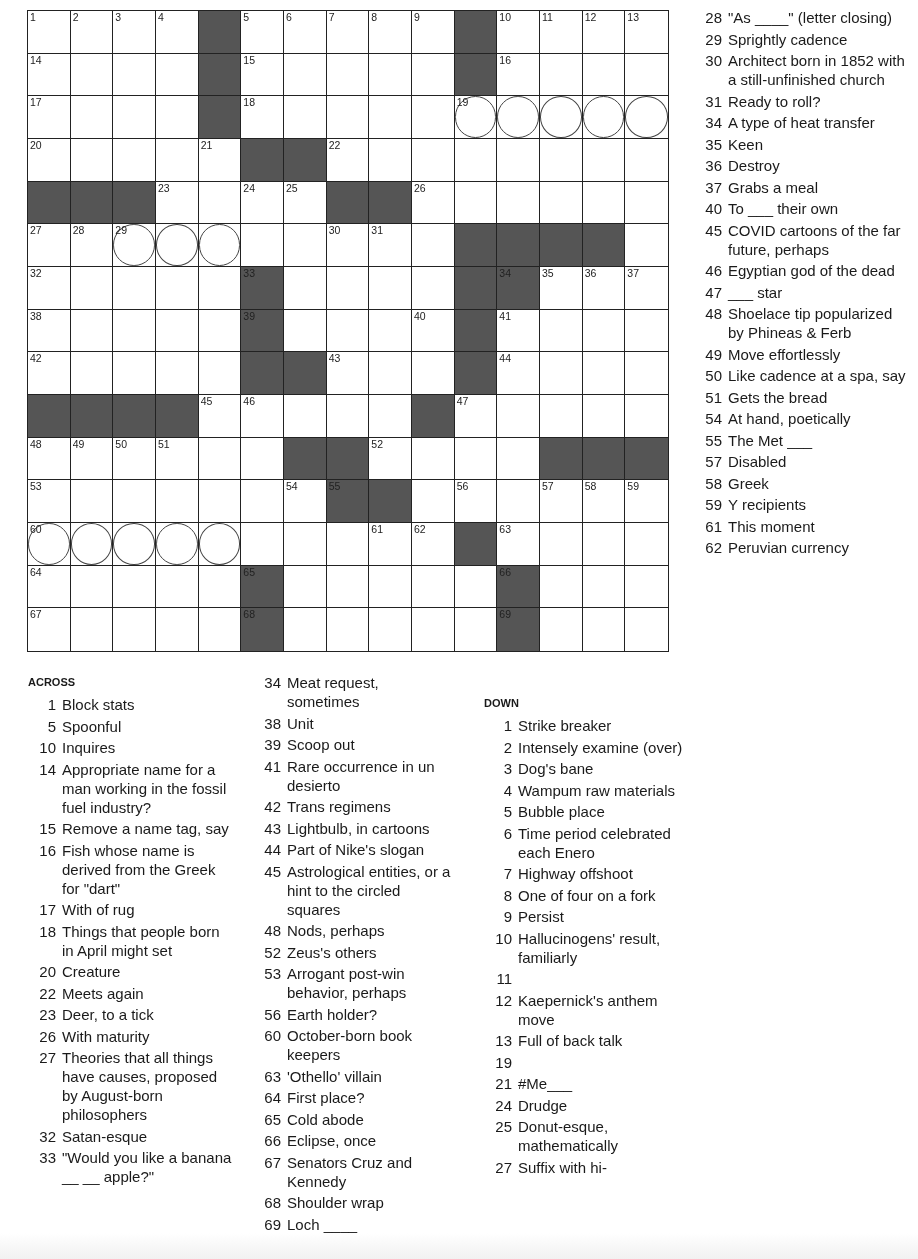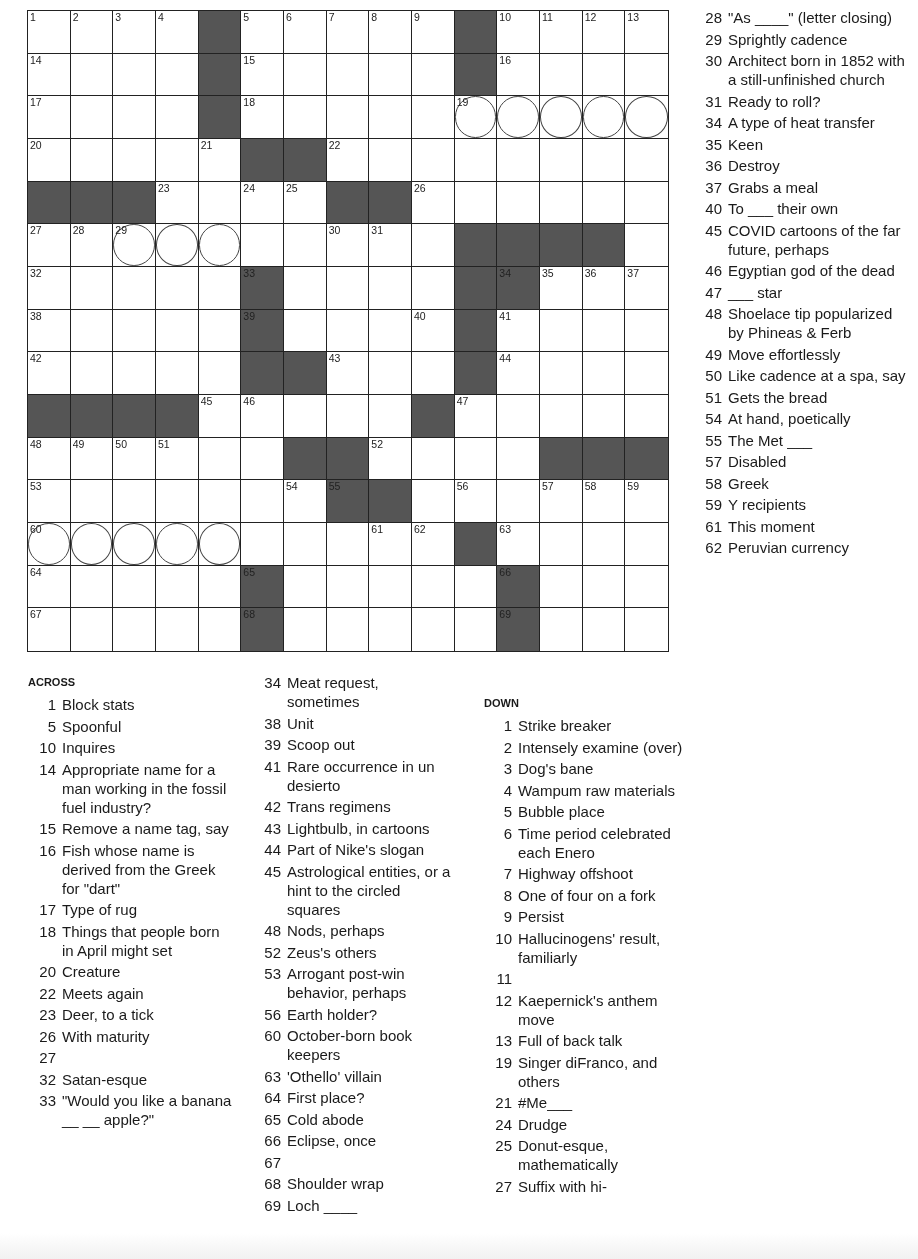--- a/index.html
+++ b/index.html
@@ -534,21 +534,21 @@
     <div class="clue">
       <span class="n">15</span>
       <span class="t">Remove a name tag, say</span>
     </div>
     <div class="clue">
       <span class="n">16</span>
       <span class="t">Fish whose name is derived from the Greek for "dart"</span>
     </div>
     <div class="clue">
       <span class="n">17</span>
-      <span class="t">Type of rug</span>
+      <span class="t">With of rug</span>
     </div>
     <div class="clue">
       <span class="n">18</span>
       <span class="t">Things that people born in April might set</span>
     </div>
     <div class="clue">
       <span class="n">20</span>
       <span class="t">Creature</span>
     </div>
     <div class="clue">
@@ -558,20 +558,21 @@
     <div class="clue">
       <span class="n">23</span>
       <span class="t">Deer, to a tick</span>
     </div>
     <div class="clue">
       <span class="n">26</span>
       <span class="t">With maturity</span>
     </div>
     <div class="clue">
       <span class="n">27</span>
+      <span class="t">Theories that all things have causes, proposed by August-born philosophers</span>
     </div>
     <div class="clue">
       <span class="n">32</span>
       <span class="t">Satan-esque</span>
     </div>
     <div class="clue">
       <span class="n">33</span>
       <span class="t">"Would you like a banana __ __ apple?"</span>
     </div>
   </div>
@@ -639,20 +640,21 @@
     <div class="clue">
       <span class="n">65</span>
       <span class="t">Cold abode</span>
     </div>
     <div class="clue">
       <span class="n">66</span>
       <span class="t">Eclipse, once</span>
     </div>
     <div class="clue">
       <span class="n">67</span>
+      <span class="t">Senators Cruz and Kennedy</span>
     </div>
     <div class="clue">
       <span class="n">68</span>
       <span class="t">Shoulder wrap</span>
     </div>
     <div class="clue">
       <span class="n">69</span>
       <span class="t">Loch ____</span>
     </div>
   </div>
@@ -704,21 +706,20 @@
     <div class="clue">
       <span class="n">12</span>
       <span class="t">Kaepernick's anthem move</span>
     </div>
     <div class="clue">
       <span class="n">13</span>
       <span class="t">Full of back talk</span>
     </div>
     <div class="clue">
       <span class="n">19</span>
-      <span class="t">Singer diFranco, and others</span>
     </div>
     <div class="clue">
       <span class="n">21</span>
       <span class="t">#Me___</span>
     </div>
     <div class="clue">
       <span class="n">24</span>
       <span class="t">Drudge</span>
     </div>
     <div class="clue">

